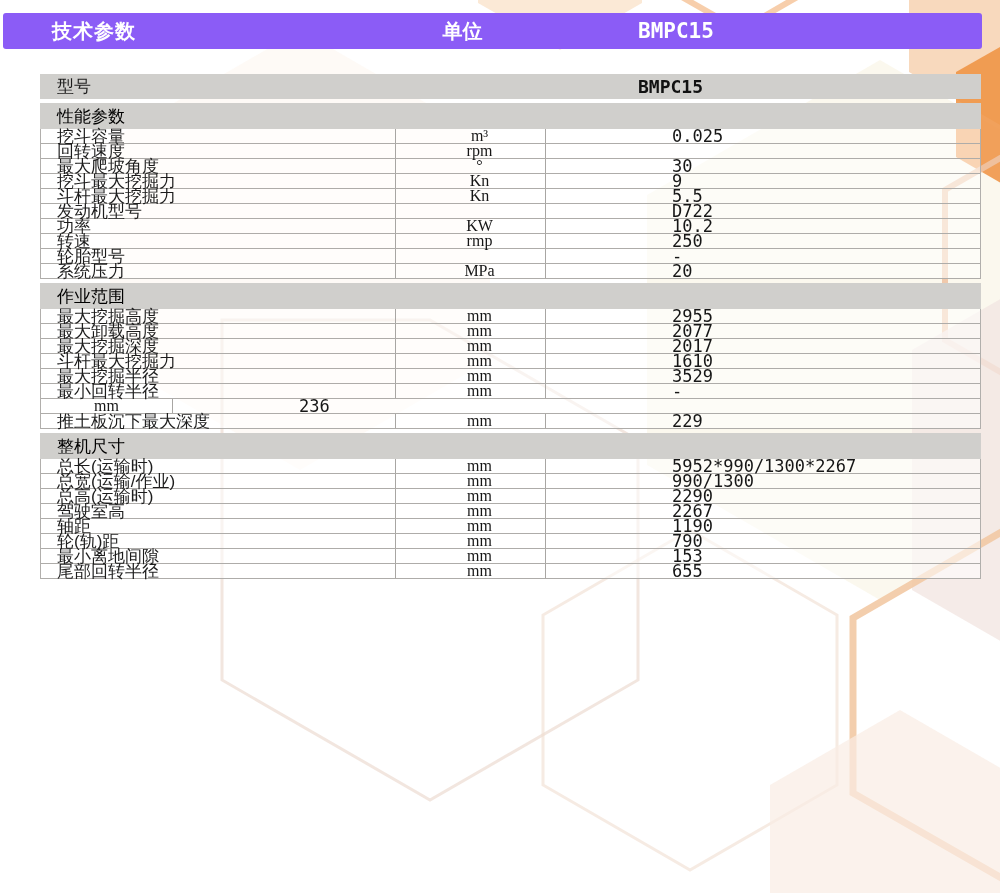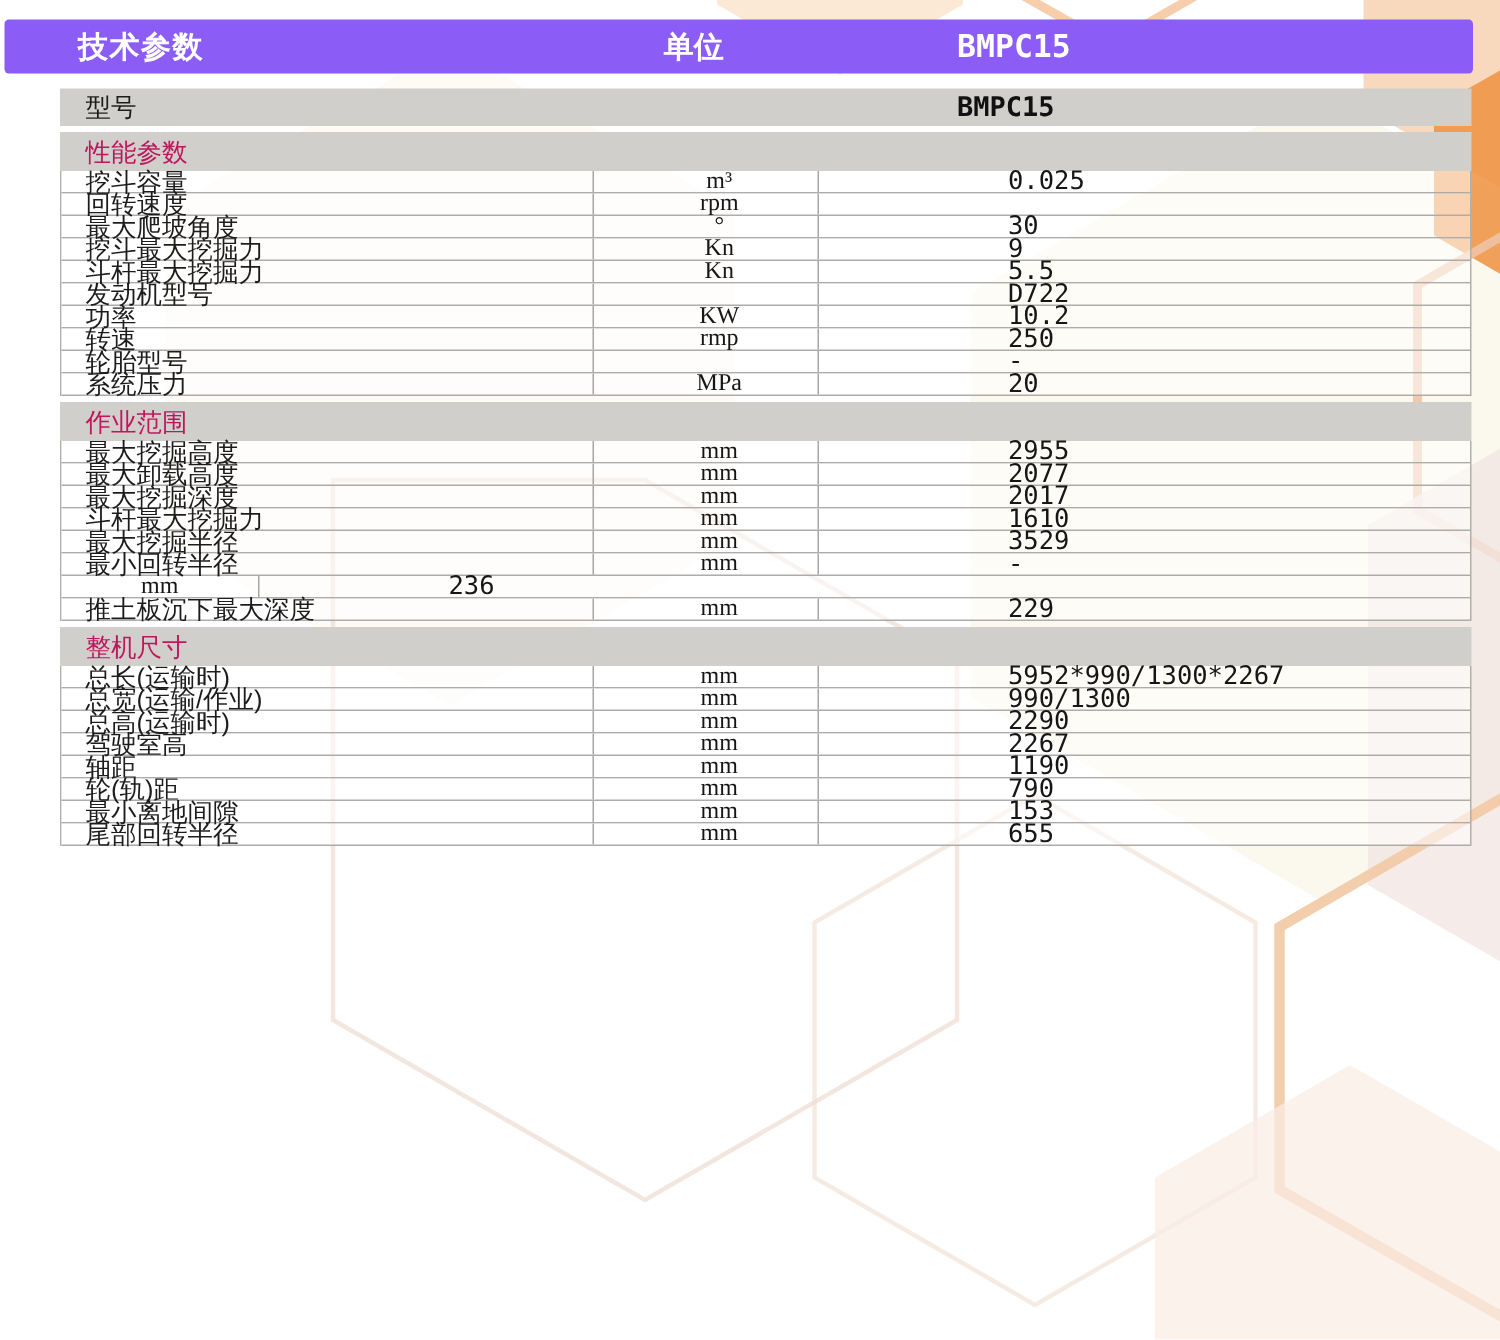--- a/index.html
+++ b/index.html
@@ -19,33 +19,33 @@
     position:absolute;left:3px;top:13px;width:979px;height:36px;
     background:#8b5cf6;border-radius:3px;
     display:flex;align-items:center;
     color:#ffffff;z-index:2;
   }
   .header-bar .h-param{width:393px;box-sizing:border-box;padding-left:49px;font-size:20px;font-weight:bold;letter-spacing:1px;}
   .header-bar .h-unit{width:133px;text-align:center;font-size:20px;font-weight:bold;}
   .header-bar .h-value{flex:1;box-sizing:border-box;padding-left:109px;font-size:21px;font-weight:bold;font-family:"DejaVu Sans Mono", monospace;}
 
   
-  .spec-table{position:absolute;left:40px;top:59px;width:941px;z-index:2;}
+  .spec-table{position:absolute;left:40px;top:74px;width:941px;z-index:2;}
 
   .model-row{
     height:25px;background:#d0cfcc;display:flex;align-items:center;
   }
   .model-row .m-label{width:489px;box-sizing:border-box;padding-left:17px;font-size:17px;}
   .model-row .m-value{flex:1;box-sizing:border-box;padding-left:109px;font-size:18px;font-weight:bold;font-family:"DejaVu Sans Mono", monospace;color:#111;}
 
   .section-band{
     height:26px;background:#d0cfcc;display:flex;align-items:center;
     margin-top:4px;
   }
-  .section-band .sec-title{padding-left:17px;font-size:17px;color:#be185d;}
+  .section-band .sec-title{padding-left:17px;font-size:17px;color:#000000;}
 
   .rows-block{
     border-left:1.5px solid #b1afac;
     border-right:1.5px solid #b1afac;
   }
   .data-row{
     height:15px;display:flex;align-items:flex-end;
     box-sizing:border-box;
     background:rgba(255,255,255,0.55);
     border-bottom:1.5px solid #aeaca9;

